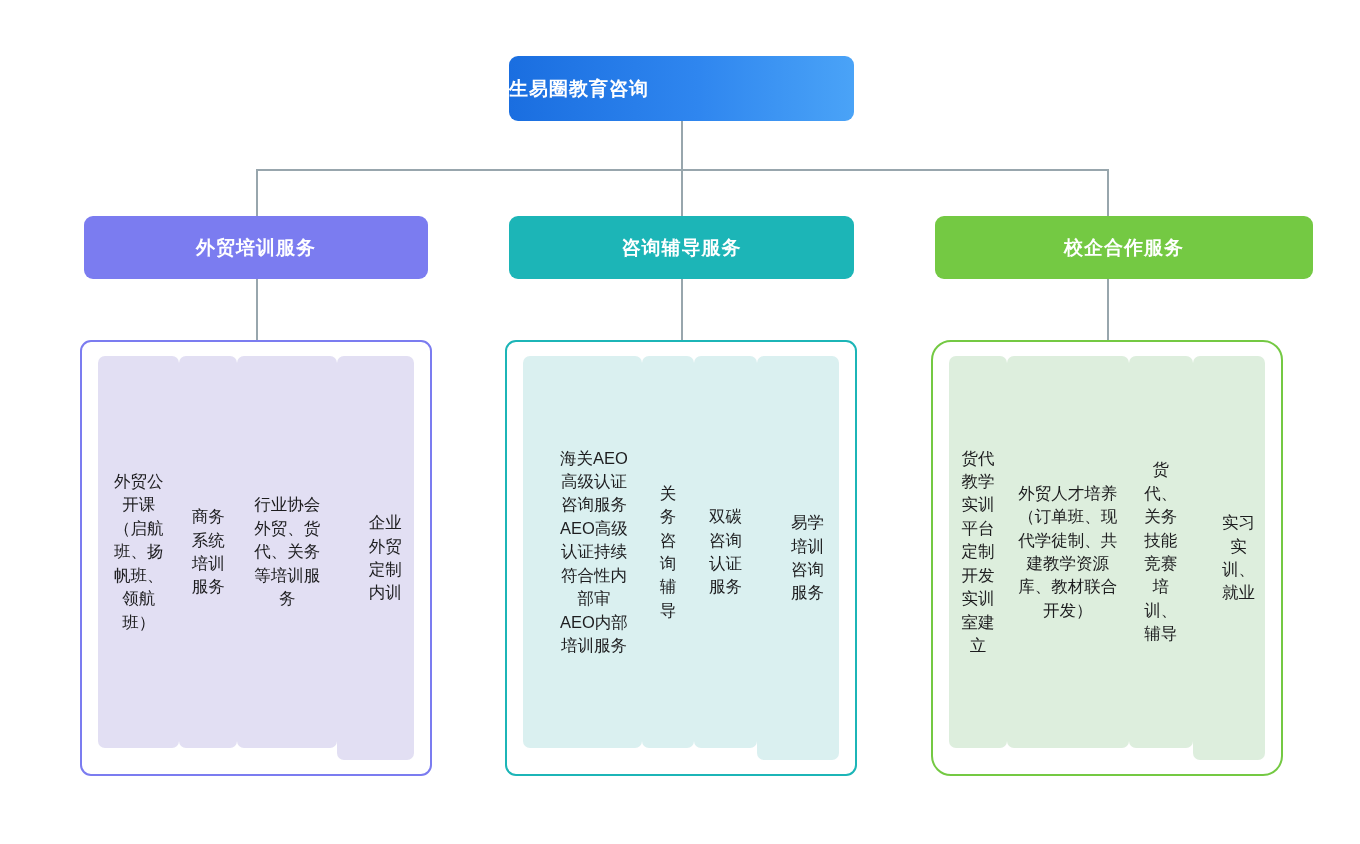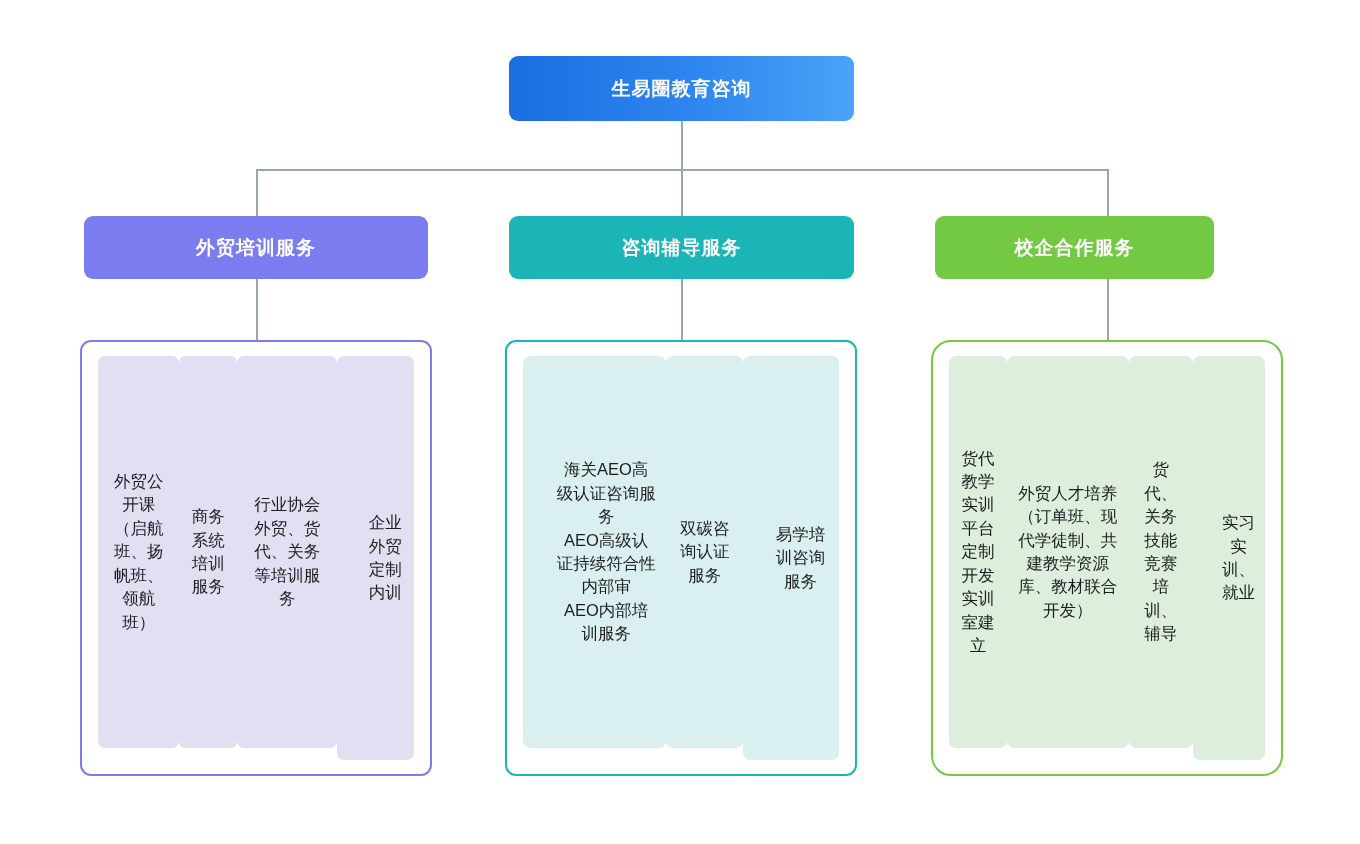--- a/index.html
+++ b/index.html
@@ -27,21 +27,21 @@
     top: 56px;
     width: 345px;
     height: 65px;
     border-radius: 9px;
     background: linear-gradient(90deg, #1a6ee0 0%, #2f86ef 55%, #4aa3f7 100%);
     color: #ffffff;
     font-size: 19px;
     font-weight: bold;
     display: flex;
     align-items: center;
-    justify-content: center;
+    justify-content: flex-start;
     letter-spacing: 1px;
   }
 
   
   .conn {
     position: absolute;
     background: #98a6ad;
   }
   .conn-v { width: 1.5px; }
   .conn-h { height: 1.5px; }
@@ -55,21 +55,21 @@
     color: #ffffff;
     font-size: 19px;
     font-weight: bold;
     display: flex;
     align-items: center;
     justify-content: center;
     letter-spacing: 1px;
   }
   .cat-header.col-0 { left: 84px;  width: 344px; background: #7b7cf0; }
   .cat-header.col-1 { left: 509px; width: 345px; background: #1cb5b7; }
-  .cat-header.col-2 { left: 935px; width: 279px; background: #74c943; }
+  .cat-header.col-2 { left: 935px; width: 378px; background: #74c943; }
 
   
   .col-box {
     position: absolute;
     top: 340px;
     height: 436px;
     border-radius: 11px;
     border: 2px solid #cccccc;
     background: #ffffff;
     box-sizing: border-box;
@@ -156,20 +156,21 @@
 （启航班、扬帆班、领航班）</div>
     <div class="item-card">商务系统培训服务</div>
     <div class="item-card">行业协会外贸、货代、关务等培训服务</div>
     <div class="item-card">企业外贸定制内训</div>
   </div>
 
   <div class="col-box col-1">
     <div class="item-card">海关AEO高级认证咨询服务
 AEO高级认证持续符合性内部审
 AEO内部培训服务</div>
+    <div class="item-card">关务咨询辅导</div>
     <div class="item-card">双碳咨询认证服务</div>
     <div class="item-card">易学培训咨询服务</div>
   </div>
 
   <div class="col-box col-2">
     <div class="item-card">货代教学实训平台定制开发
 实训室建立</div>
     <div class="item-card">外贸人才培养（订单班、现代学徒制、共建教学资源库、教材联合开发）</div>
     <div class="item-card">货代、关务技能竞赛培训、辅导</div>
     <div class="item-card">实习实训、就业</div>

